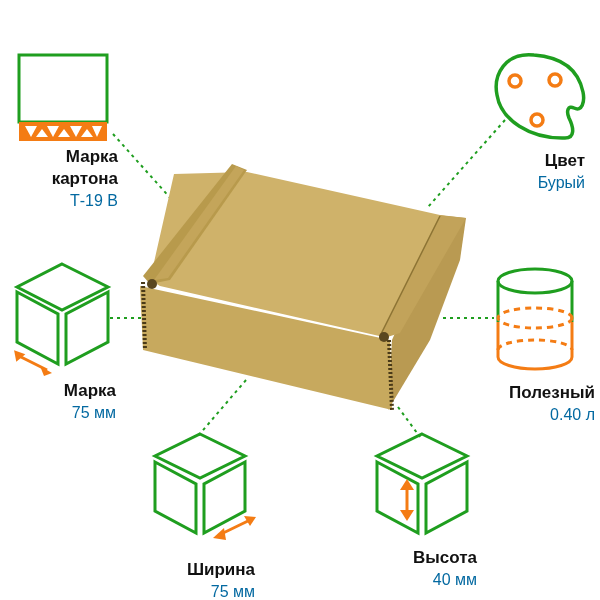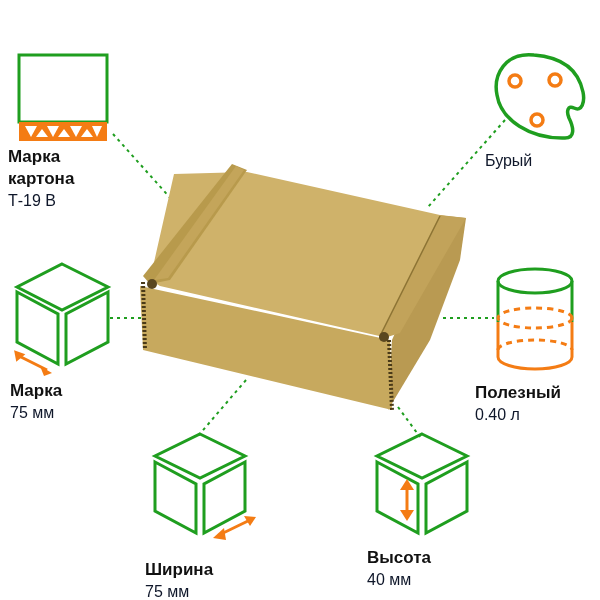--- a/index.html
+++ b/index.html
@@ -1,20 +1,20 @@
 <!DOCTYPE html>
 <html><head>
   <meta charset="utf-8">
   <style>
     html, body { margin: 0; padding: 0; background: #ffffff; }
     body { width: 600px; height: 600px; position: relative; overflow: hidden;
            font-family: "Liberation Sans", sans-serif; color: #111; }
-    .label { position: absolute; text-align: left; line-height: 22px; }
+    .label { position: absolute; text-align: right; line-height: 22px; }
     .label .t { font-weight: bold; font-size: 17px; display: block; }
-    .label .v { font-size: 16px; display: block; color: #0f172a; }
+    .label .v { font-size: 16px; display: block; color: #0369a1; }
     svg { position: absolute; left: 0; top: 0; }
   </style>
 </head>
 <body>
 
 <svg width="600" height="600" viewBox="0 0 600 600">
   <g stroke="#1f9e1f" stroke-width="2" stroke-dasharray="3,4" fill="none">
     <line x1="113" y1="134" x2="190" y2="220"></line>
     <line x1="505" y1="120" x2="428" y2="207"></line>
     <line x1="110" y1="318" x2="143" y2="318"></line>
@@ -104,20 +104,21 @@
   </g>
 </svg>
 
 <div class="label" style="left:8px; top:146px; width:110px;">
   <span class="t">Марка</span>
   <span class="t">картона</span>
   <span class="v">Т-19 В</span>
 </div>
 
 <div class="label" style="left:485px; top:150px; width:100px;">
+  <span class="t">Цвет</span>
   <span class="v">Бурый</span>
 </div>
 
 <div class="label" style="left:10px; top:380px; width:106px;">
   <span class="t">Марка</span>
   <span class="v">75 мм</span>
 </div>
 
 <div class="label" style="left:475px; top:382px; width:120px;">
   <span class="t">Полезный</span>

